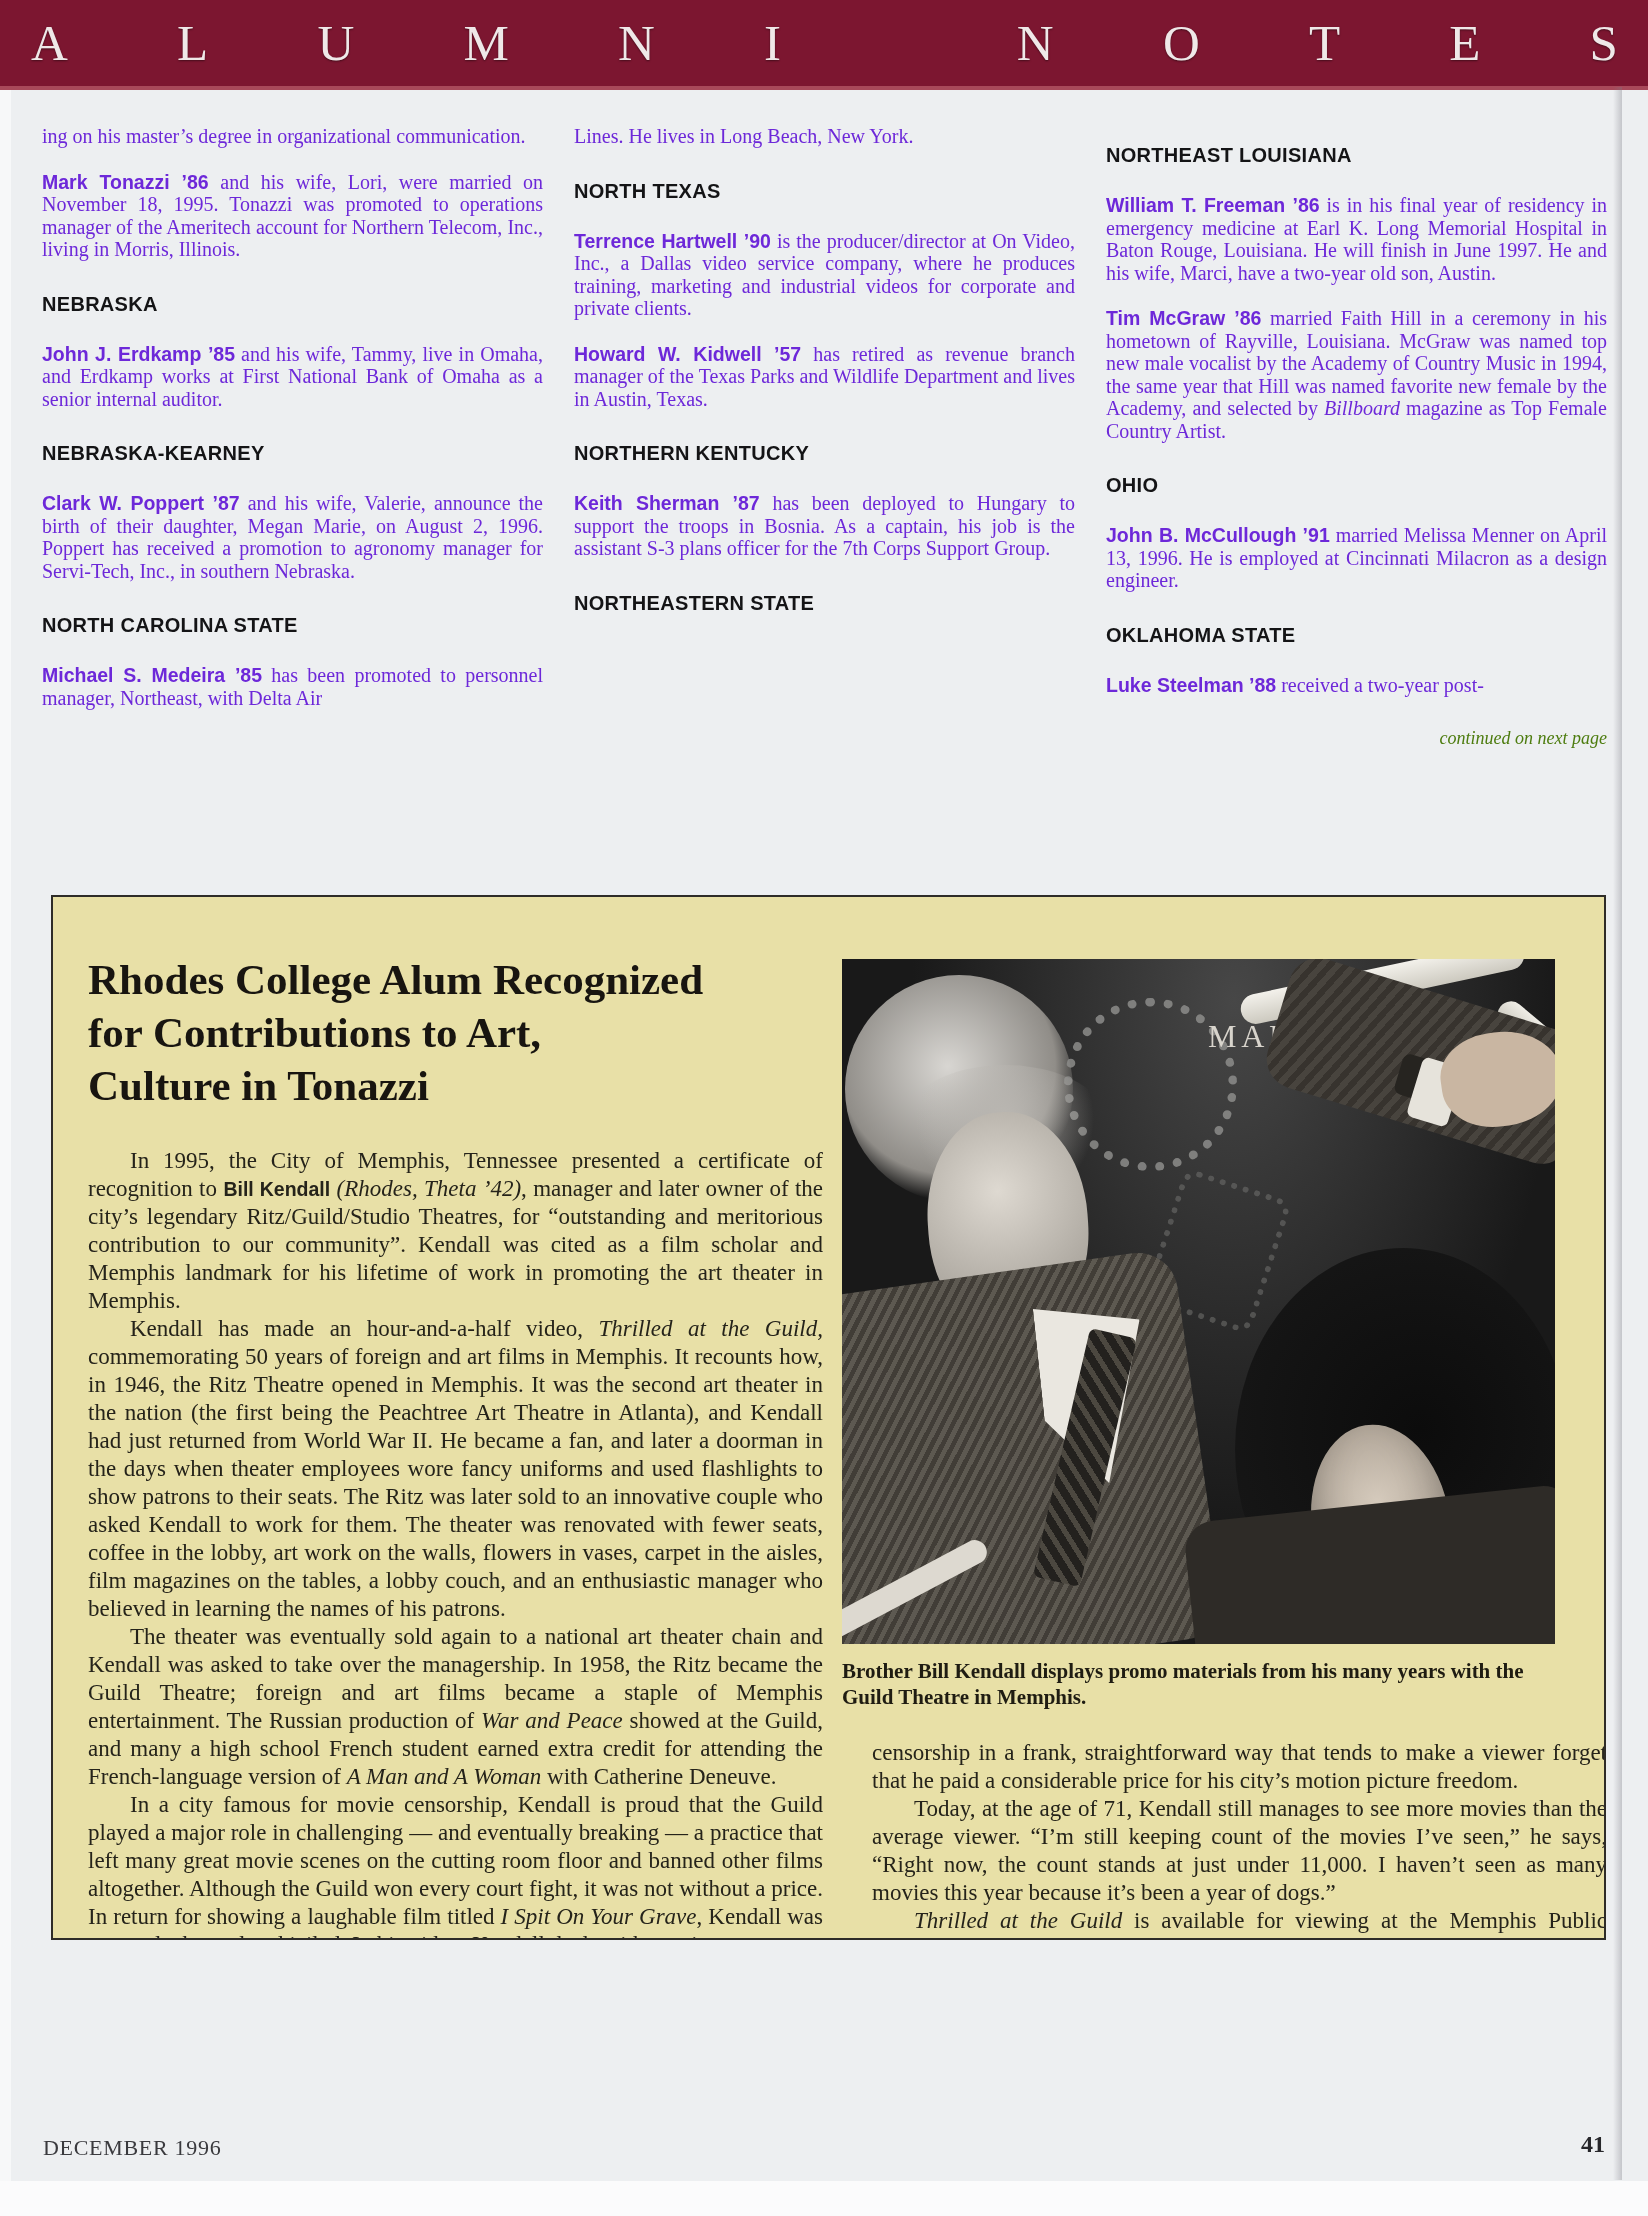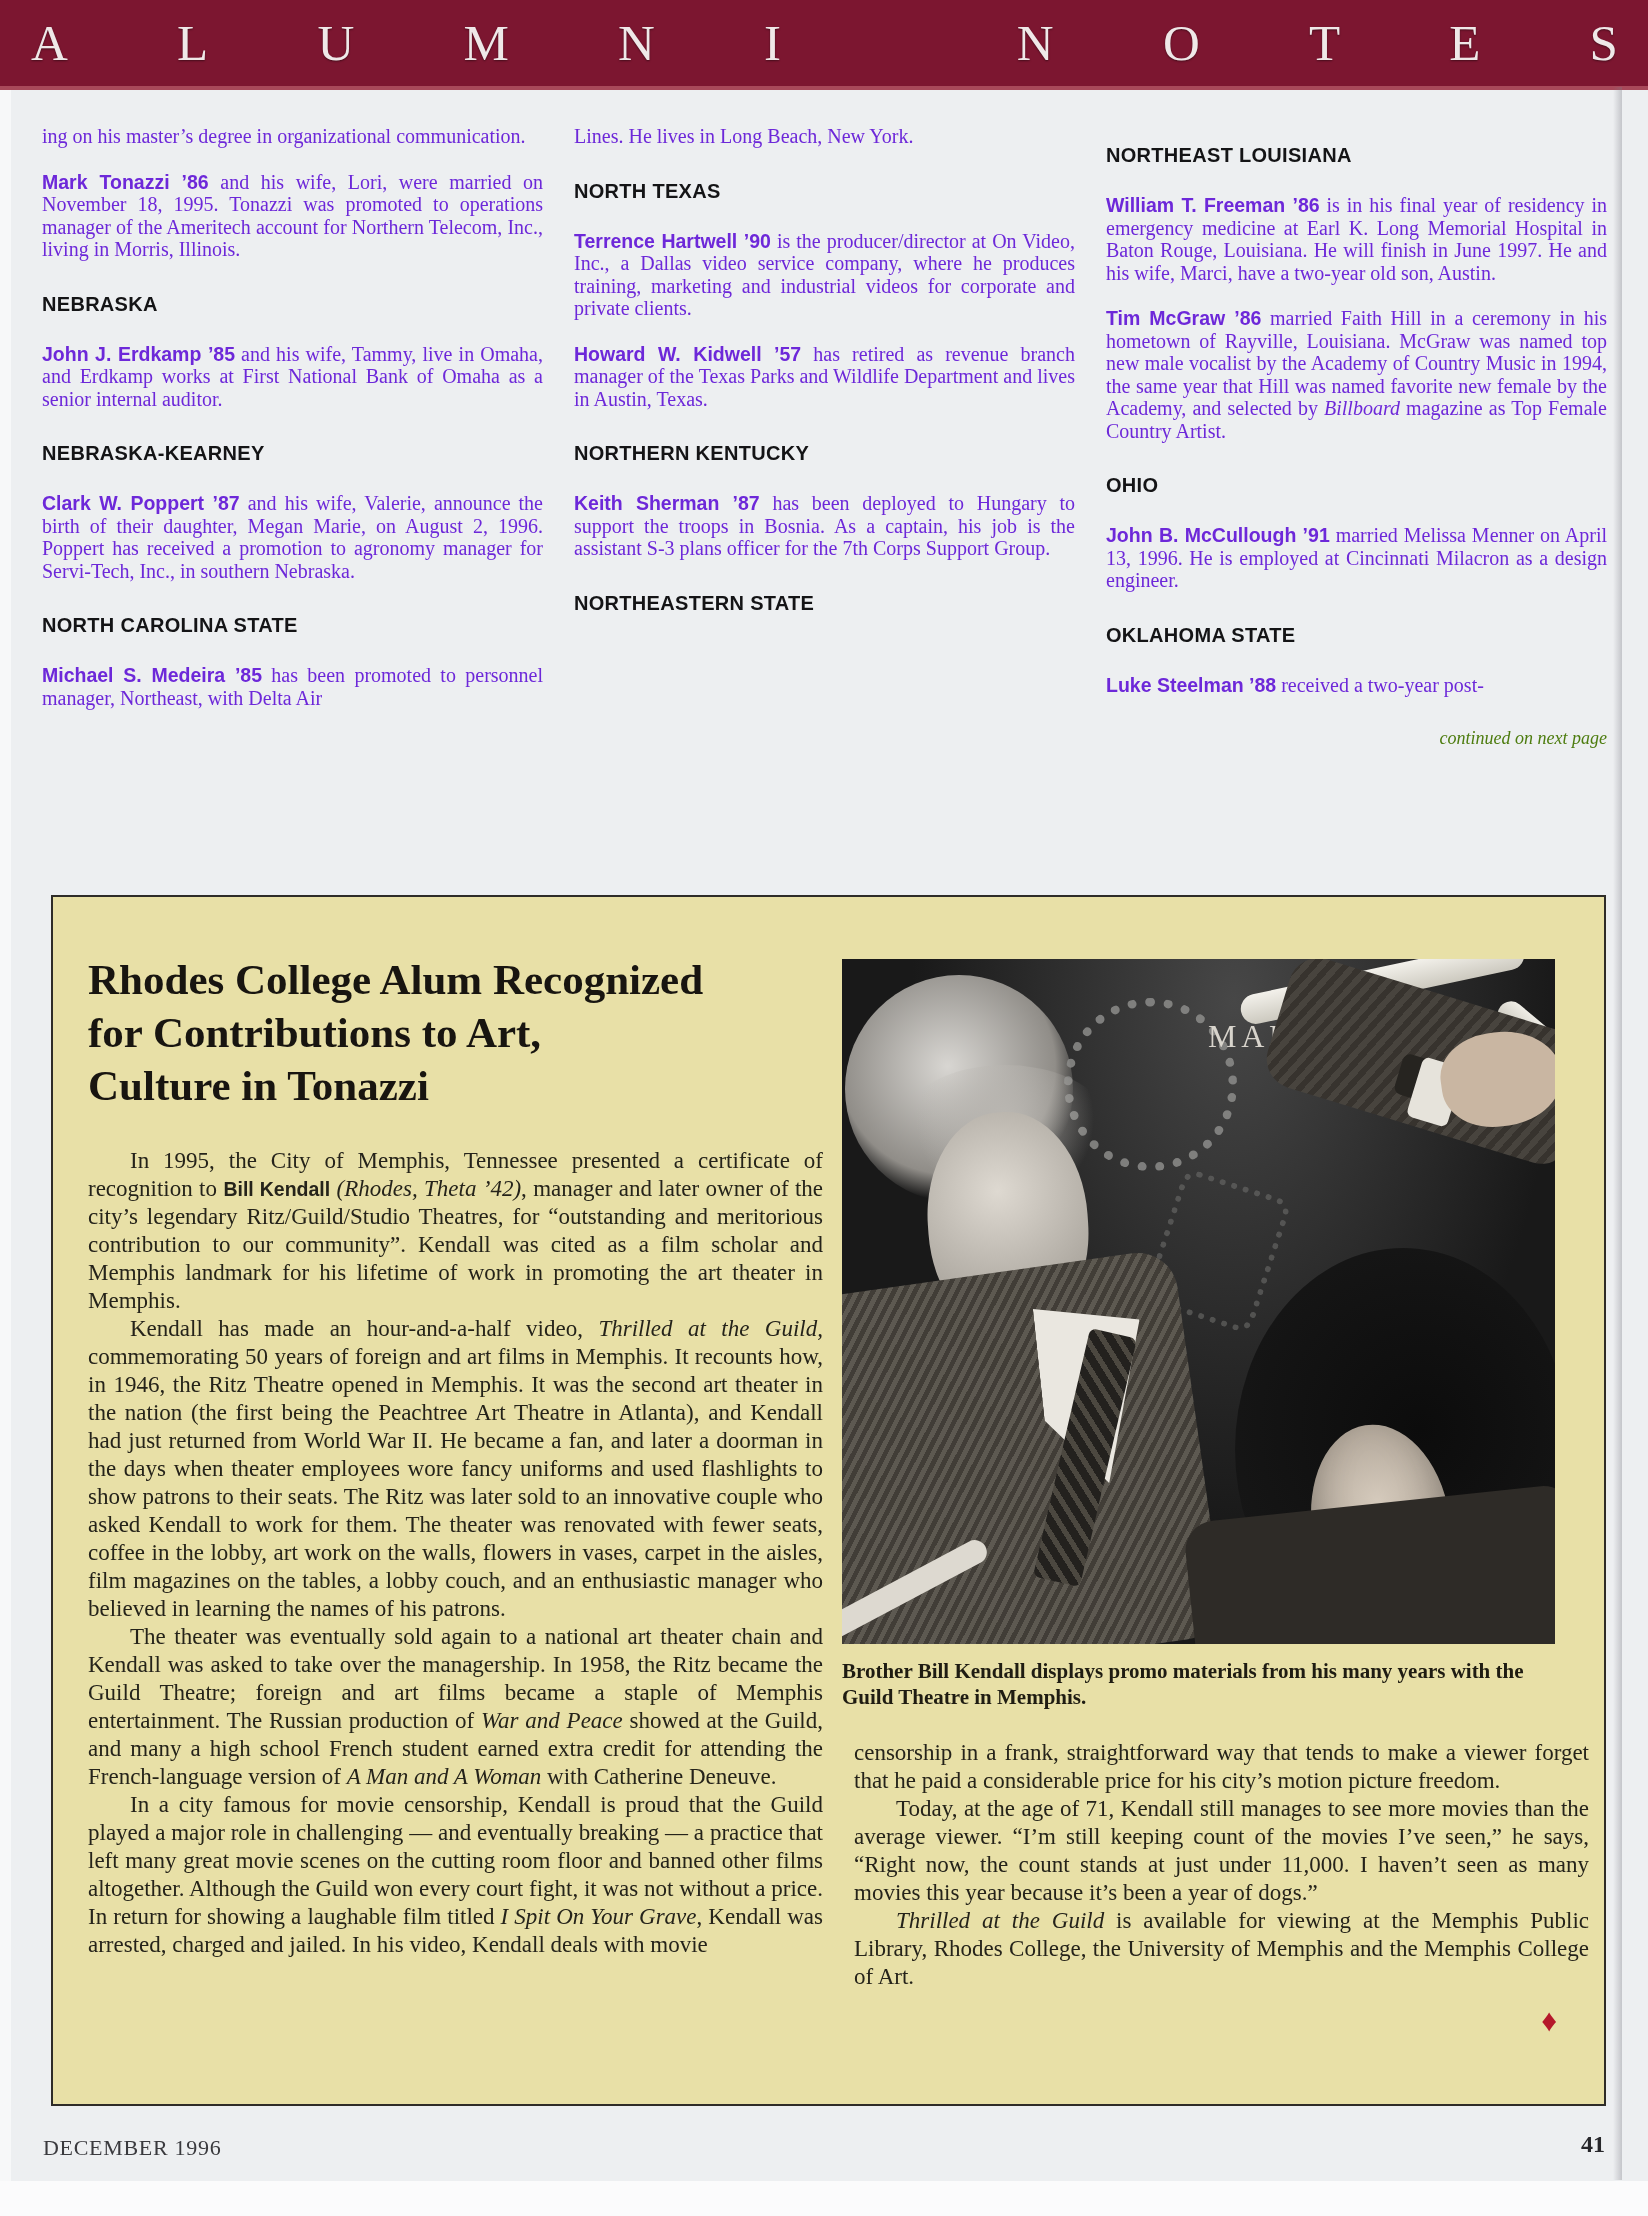--- a/index.html
+++ b/index.html
@@ -23,30 +23,30 @@
   .notes{position:absolute;left:42px;top:125px;width:1565px;display:flex;gap:31px;}
   .col{width:501px;}
   .note-para{font-size:20px;line-height:22.5px;text-align:justify;margin:0 0 23px;color:#6d28d9;}
   .lead-name{font-family:"Liberation Sans",sans-serif;font-weight:bold;font-size:19.5px;}
   .note-heading{font-family:"Liberation Sans",sans-serif;font-weight:bold;font-size:20px;
         color:#141416;margin:32px 0 27px;letter-spacing:0.3px;}
   .col > .note-heading:first-child{margin-top:19px;}
   .note-para.continued{text-align:right;font-style:italic;margin-top:31px;font-size:18px;color:#4d7c0f;}
 
   
-  .feature-box{position:absolute;left:51px;top:895px;width:1555px;height:1211px;
+  .feature-box{position:absolute;left:51px;top:895px;width:1555px;height:1045px;
         box-sizing:border-box;border:2.7px solid #2e2c28;background:#e8e0a7;overflow:hidden;}
   .box-title{position:absolute;left:35px;top:56px;width:766px;font-weight:bold;
         font-size:43px;line-height:53px;color:#181510;}
   .box-left{position:absolute;left:35px;top:250px;width:735px;}
   .fp{font-size:23px;line-height:28px;text-align:justify;margin:0;color:#25231a;}
   .fp.indent{text-indent:42px;}
   .photo-caption{position:absolute;left:789px;top:761px;width:734px;font-weight:bold;
         font-size:21px;line-height:26px;color:#1f1c12;}
-  .box-right{position:absolute;left:801px;top:842px;width:735px;}
+  .box-right{position:absolute;left:819px;top:842px;width:735px;}
   .end-mark{position:absolute;right:47px;top:1106px;color:#b5182b;font-size:31px;}
 
   
   .photo{position:absolute;left:789px;top:62px;width:713px;height:685px;background:#191919;overflow:hidden;}
   .photo .wall{position:absolute;inset:0;background:radial-gradient(ellipse at 55% 6%, #474747, #191919 58%);}
   .photo .lion{position:absolute;left:2.7px;top:16px;width:228px;height:228px;border-radius:50%;
         background:radial-gradient(circle at 45% 40%, #d8d6d2, #908d88 58%, rgba(25,25,25,0) 72%);}
   .photo .reel{position:absolute;left:222px;top:39px;width:155px;height:155px;border:9.4px dotted #8c8c8a;
         border-radius:50%;opacity:.85;}
   .photo .reel2{position:absolute;left:319px;top:222px;width:101px;height:128px;border:6.7px dotted #6c6c6a;

